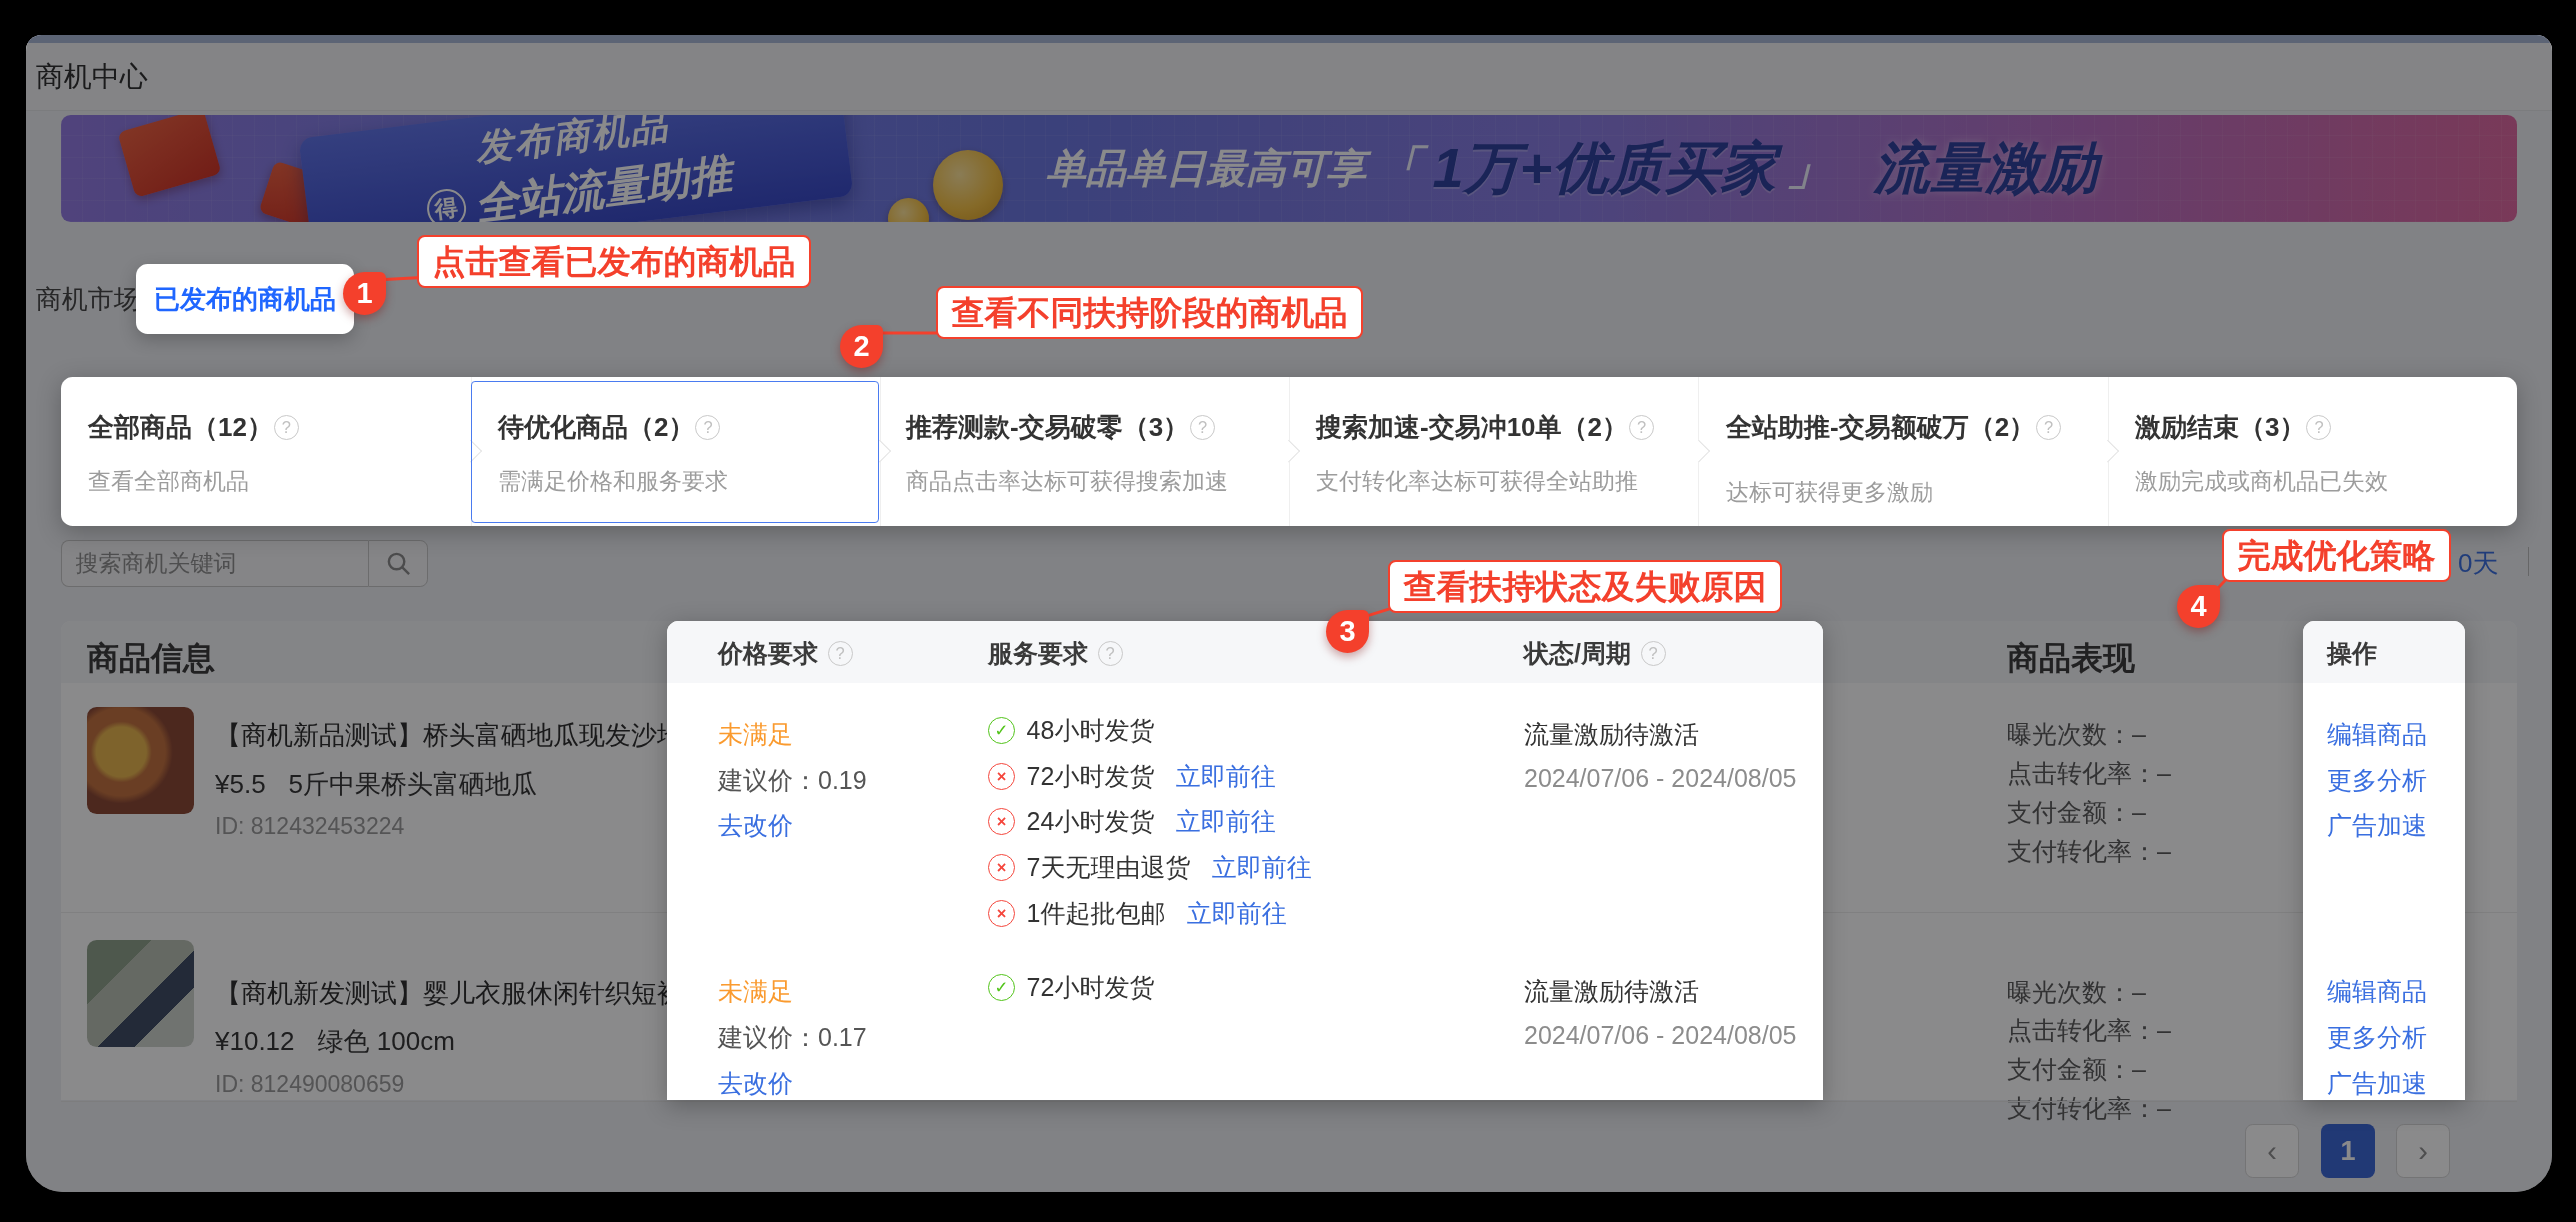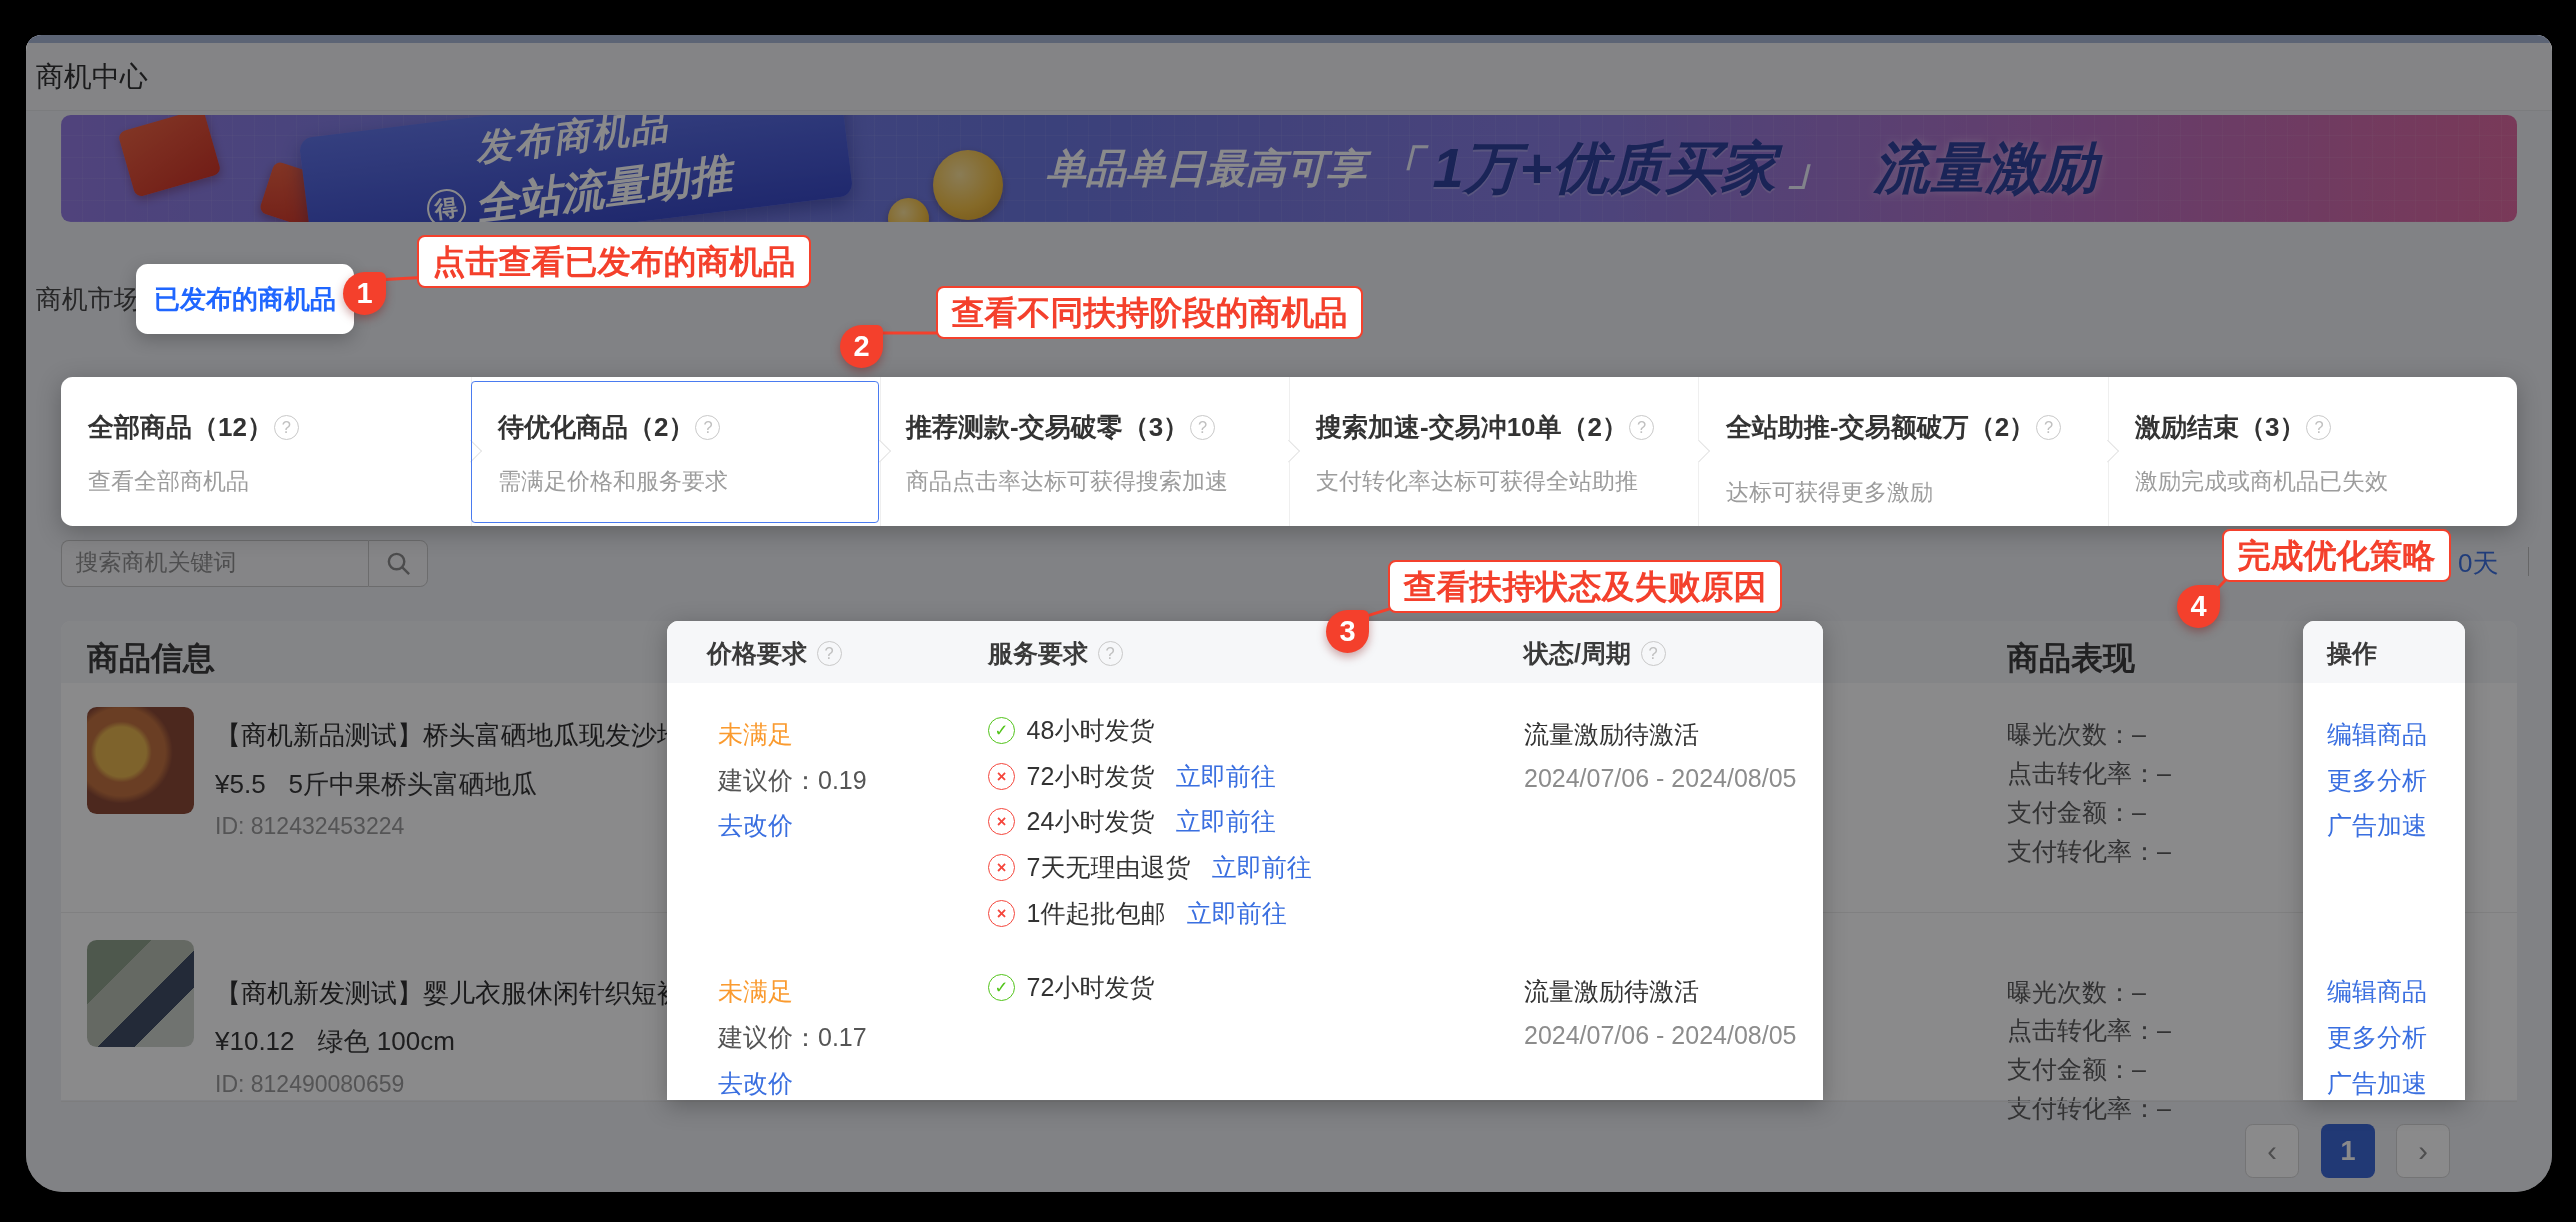--- a/index.html
+++ b/index.html
@@ -25,21 +25,21 @@
 .slogan{position:absolute;left:985px;top:0;height:107px;display:flex;align-items:center;font-weight:bold;font-style:italic;white-space:nowrap}
 .slogan .w{color:#fff;font-size:40px}
 .slogan .brk{color:#f0f2ff;font-size:47px;margin:0 9.7px}
 .slogan .hl{color:#2d3f9e;font-size:56px;text-shadow:0 1.9px 0 rgba(255,255,255,.25)}
 .slogan .tail{color:#2d3f9e;font-size:56px;margin-left:31px;text-shadow:0 0 9.7px rgba(255,255,255,.45)}
 
 .market-tab{left:9.7px;top:247px;font-size:26px;color:#454545}
 .nav-divider{left:115px;top:254px;width:0;height:29px;border-left:1.9px solid #c9c9c9}
 
 .search-box{left:35px;top:505px;width:307px;height:47px;background:#f6f6f7;border:1.9px solid #c6c6c6;border-right:none;border-radius:7.8px 0 0 7.8px}
-.search-box input{width:100%;height:100%;border:none;outline:none;background:transparent;font-size:23px;color:#555;padding:0 13.6px;font-family:Liberation Mono, monospace}
+.search-box input{width:100%;height:100%;border:none;outline:none;background:transparent;font-size:23px;color:#555;padding:0 13.6px;font-family:Liberation Serif, serif}
 .search-box input::placeholder{color:#8f8f8f}
 .search-btn{left:342px;top:505px;width:60px;height:47px;border:1.9px solid #c6c6c6;border-radius:0 7.8px 7.8px 0;background:#f6f6f7;display:flex;align-items:center;justify-content:center}
 .countdown{left:2432px;top:511px;font-size:26px;color:#3a6fe0}
 .countdown-divider{left:2502px;top:512px;width:0;height:29px;border-left:1.9px solid #bbb}
 
 .table-base{left:35px;top:586px;width:2456px;height:479px;background:#fff;border-radius:9.7px 9.7px 0 0}
 .thead-base{left:35px;top:586px;width:2456px;height:62px;background:#f4f5f7;border-radius:9.7px 9.7px 0 0}
 .th{font-size:32px;font-weight:600;color:#3a3a3a;top:602px}
 .row-divider{left:35px;top:877px;width:2456px;height:0;border-top:1.9px solid #ececec}
 .bottom-divider{left:35px;top:1066px;width:2456px;height:0;border-top:1.9px solid #e6e6e6}
@@ -223,21 +223,21 @@
         <div class="card-title">
             <span>激励结束（3）</span>
             <span class="help">?</span>
           </div>
         <div class="card-desc" style="margin-top:21.4px">激励完成或商机品已失效</div>
       </div>
     </div>
 
     <div class="spot spot-mid">
       <div class="panel-head"></div>
-      <div class="phead-t" style="left:40px">
+      <div class="phead-t" style="left:51px">
           <span>价格要求</span>
           <span class="help">?</span>
         </div>
       <div class="phead-t" style="left:321px">
           <span>服务要求</span>
           <span class="help">?</span>
         </div>
       <div class="phead-t" style="left:857px">
           <span>状态/周期</span>
           <span class="help">?</span>

